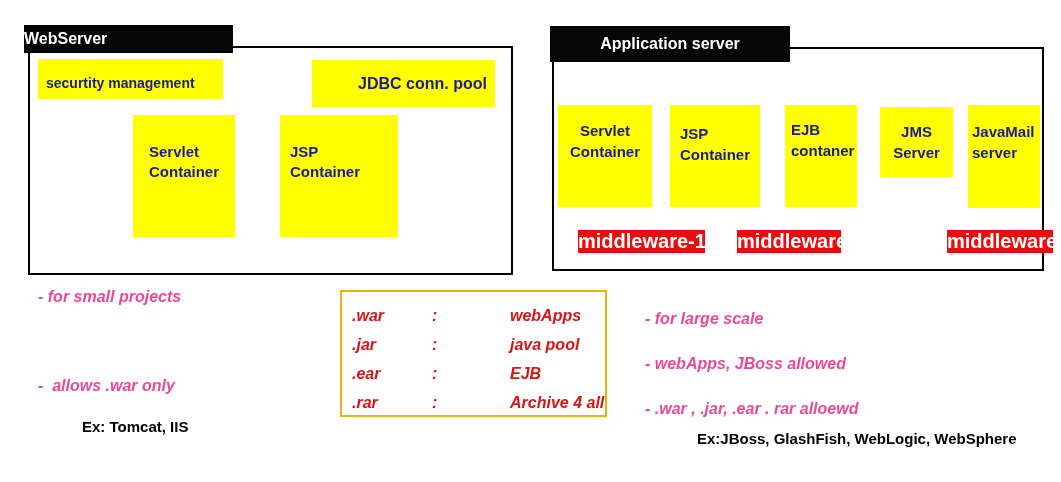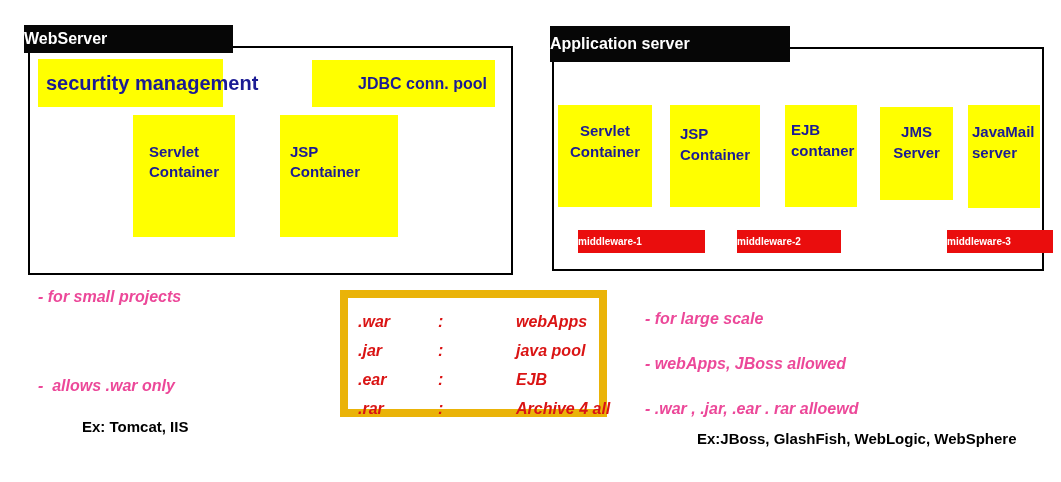--- a/index.html
+++ b/index.html
@@ -6,44 +6,44 @@
   body { font-family:"Liberation Sans", sans-serif; }
   .canvas { position:relative; width:1061px; height:482px; background:#ffffff; overflow:hidden; }
   .abs { position:absolute; }
 
   .panel-border { border:2px solid #000000; background:#ffffff; box-sizing:border-box; }
   .black-header { background:#060606; color:#ffffff; font-weight:bold; font-size:16px; z-index:2; box-sizing:border-box; }
 
   .ybox { background:#ffff00; color:#1b1b94; font-weight:bold; box-sizing:border-box; z-index:1; }
   .ybox .line { white-space:nowrap; }
 
-  .rbox { background:#ea0d0d; color:#ffffff; font-weight:bold; font-size:10px; 
+  .rbox { background:#ea0d0d; color:#ffffff; font-weight:bold; font-size:20px; text-align:center;
           line-height:23px; white-space:nowrap; z-index:1; }
 
   .note { color:#ec4899; font-weight:bold; font-style:italic; font-size:16px; white-space:pre; }
   .ex   { color:#000000; font-weight:bold; font-size:15px; white-space:pre; }
 
-  .legend-box { border:8px solid #eab308; background:#ffffff; box-sizing:border-box; padding-top:9px; }
+  .legend-box { border:2px solid #eab308; background:#ffffff; box-sizing:border-box; padding-top:9px; }
   .legend-row { display:grid; grid-template-columns:80px 78px 1fr; align-items:center;
                 height:29px; padding-left:10px; color:#da1414; font-weight:bold;
                 font-style:italic; font-size:16px; }
   .legend-row span { white-space:nowrap; }
 </style>
 </head>
 <body>
 
 <div class="canvas">
 
   <div class="abs panel-border" style="left:28px; top:46px; width:485px; height:229px;"></div>
 
   <div class="abs black-header" style="left:24px; top:25px; width:209px; height:28px; line-height:28px; ">
     <span>WebServer</span>
   </div>
 
-  <div class="abs ybox" style="left:38px; top:59px; width:185px; height:48px; font-size:20px; line-height:48px; padding-left:8px;">
+  <div class="abs ybox" style="left:38px; top:59px; width:185px; height:40px; font-size:14px; line-height:48px; padding-left:8px;">
     <span class="line">securtity management</span>
   </div>
 
   <div class="abs ybox" style="left:312px; top:60px; width:183px; height:47px; font-size:16px; line-height:47px; text-align:right; padding-right:8px;">
     <span class="line">JDBC conn. pool</span>
   </div>
 
   <div class="abs ybox" style="left:133px; top:115px; width:102px; height:122px; font-size:15px; line-height:20px; padding:27px 0 0 16px;">
     <div class="line">Servlet</div>
     <div class="line">Container</div>
@@ -76,40 +76,40 @@
     </div>
     <div class="legend-row">
       <span>.rar</span>
       <span>:</span>
       <span>Archive 4 all</span>
     </div>
   </div>
 
   <div class="abs panel-border" style="left:552px; top:47px; width:492px; height:224px;"></div>
 
-  <div class="abs black-header" style="left:550px; top:26px; width:240px; height:36px; line-height:36px; text-align:left;">
+  <div class="abs black-header" style="left:550px; top:26px; width:240px; height:36px; line-height:36px; text-align:center;">
     <span>Application server</span>
   </div>
 
   <div class="abs ybox" style="left:558px; top:105px; width:94px; height:102px; font-size:15px; line-height:21px; padding:15px 0 0 0; text-align:center;">
     <div class="line">Servlet</div>
     <div class="line">Container</div>
   </div>
 
   <div class="abs ybox" style="left:670px; top:105px; width:90px; height:102px; font-size:15px; line-height:21px; padding:18px 0 0 10px;">
     <div class="line">JSP</div>
     <div class="line">Container</div>
   </div>
 
   <div class="abs ybox" style="left:785px; top:105px; width:72px; height:102px; font-size:15px; line-height:21px; padding:14px 0 0 6px;">
     <div class="line">EJB</div>
     <div class="line">contaner</div>
   </div>
 
-  <div class="abs ybox" style="left:880px; top:107px; width:73px; height:93px; font-size:15px; line-height:21px; padding:14px 0 0 0; text-align:center;">
+  <div class="abs ybox" style="left:880px; top:107px; width:73px; height:70px; font-size:15px; line-height:21px; padding:14px 0 0 0; text-align:center;">
     <div class="line">JMS</div>
     <div class="line">Server</div>
   </div>
 
   <div class="abs ybox" style="left:968px; top:105px; width:72px; height:103px; font-size:15px; line-height:21px; padding:16px 12px 0 4px;">
     <div class="line">JavaMail</div>
     <div class="line">server</div>
   </div>
 
   <div class="abs rbox" style="left:578px; top:230px; width:127px; height:23px;">middleware-1</div>

